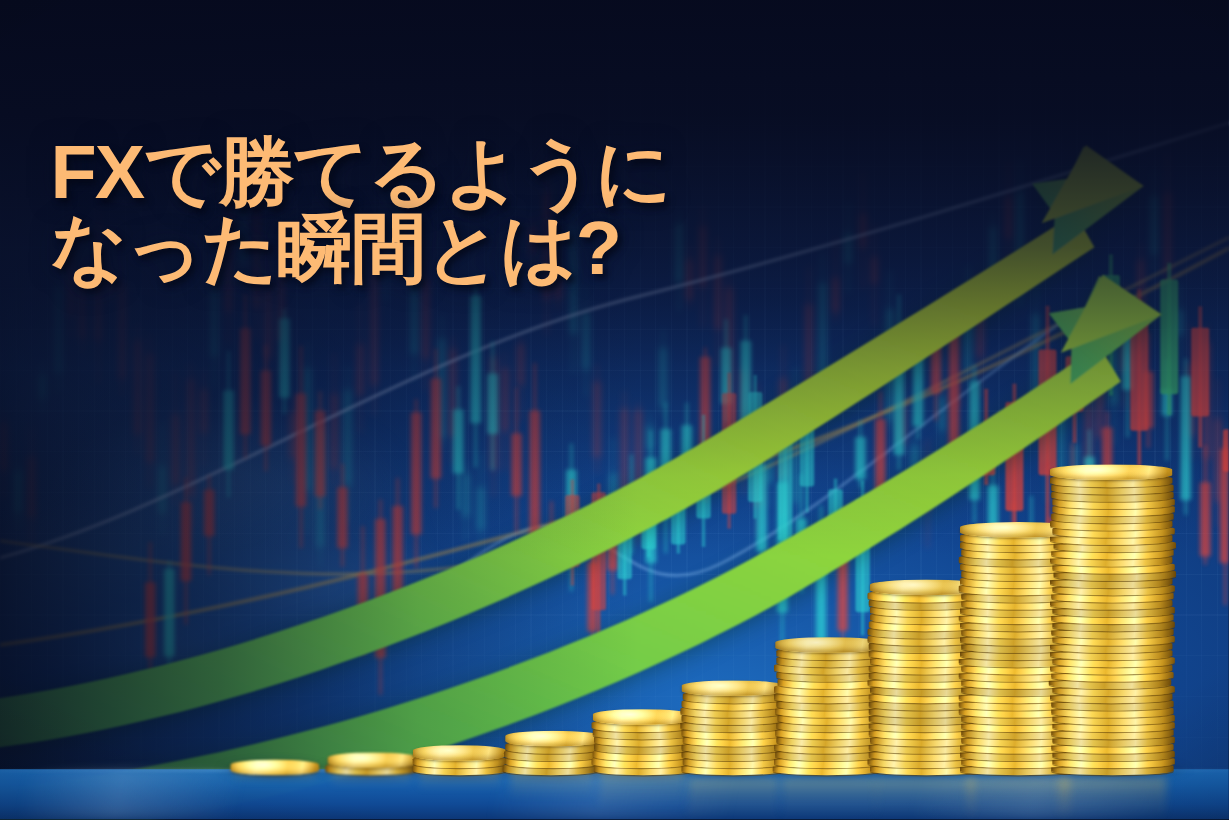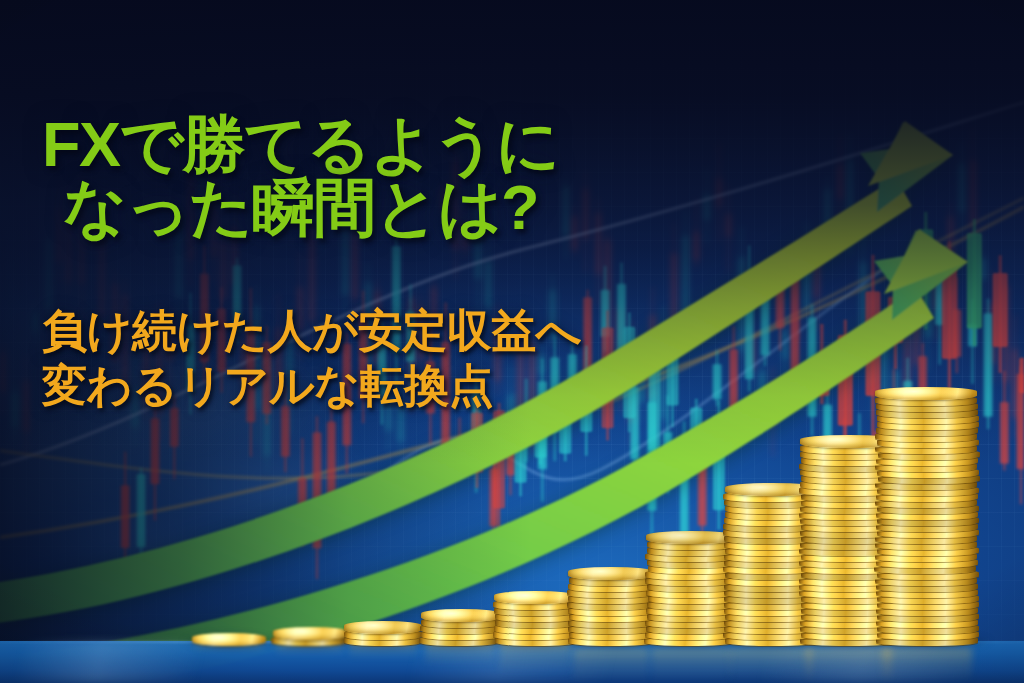--- a/index.html
+++ b/index.html
@@ -141,25 +141,24 @@
     font-weight:700;
     color:#F2D52C;
     letter-spacing:-1px;
     text-shadow:3px 4px 0 rgba(6,9,24,.78), 0 0 16px rgba(10,16,40,.6);
     white-space:nowrap;
   }
   .title{
     position:absolute;left:42px;top:112px;
     font-size:63px;line-height:1.03;
     font-weight:700;
-    color:#84cc16;
+    color:#fdba74;
     letter-spacing:-1.5px;
     text-shadow:3px 4px 5px rgba(4,8,22,.80), 0 0 20px rgba(6,12,34,.55);
     white-space:nowrap;
-    text-align:center;
   }
   .title .l2{display:block;margin-top:-2px;}
   .subtitle{
     position:absolute;left:42px;top:304px;
     font-size:45px;line-height:1.22;
     font-weight:700;
     color:#F2A81D;
     letter-spacing:-0.5px;
     text-shadow:2px 3px 4px rgba(4,8,22,.85), 0 0 14px rgba(6,12,34,.6);
     white-space:nowrap;
@@ -794,18 +793,17 @@
   <div class="layer bg-vignette"></div>
 
   <div class="txtwrap">
 
     <div class="title">
       <span class="l1">FXで勝てるように</span>
       <span class="l2">なった瞬間とは?</span>
     </div>
 
     <div class="subtitle">
-      <span>負け続けた人が安定収益へ</span><br>
-      <span>変わるリアルな転換点</span>
+      <br>
     </div>
   </div>
 
 </div>
 
 </body></html>

